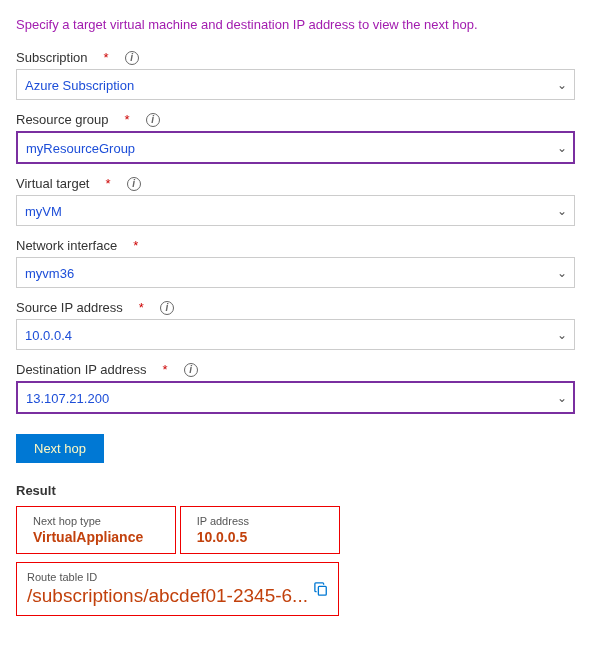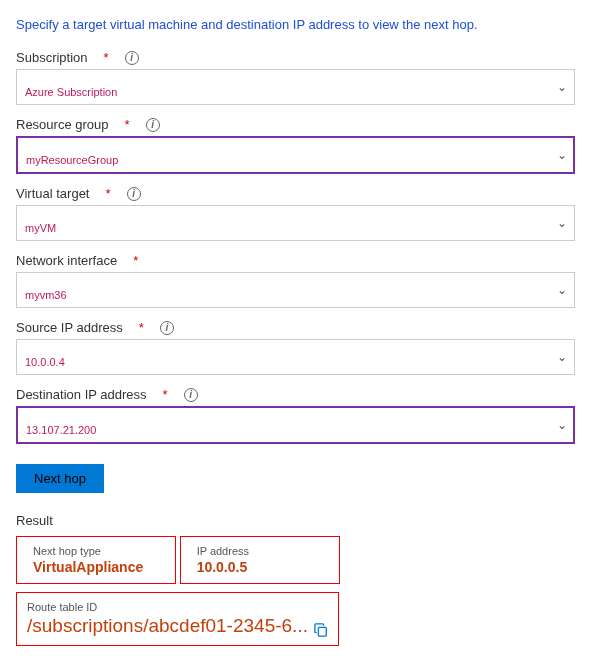--- a/index.html
+++ b/index.html
@@ -6,21 +6,21 @@
     body {
       font-family: 'Segoe UI', Arial, sans-serif;
       font-size: 13px;
       background: #fff;
       color: #333;
       padding: 16px;
       width: 591px;
       min-height: 658px;
     }
     .description {
-      color: #1d4ed8;
+      color: #a21caf;
       font-size: 13px;
       margin-bottom: 16px;
       line-height: 1.4;
     }
     .field-group {
       margin-bottom: 12px;
     }
     .field-label {
       display: flex;
       align-items: center;
@@ -45,60 +45,60 @@
       cursor: pointer;
       font-style: italic;
       font-weight: bold;
     }
     .select-wrapper {
       position: relative;
       width: 100%;
     }
     .select-field {
       width: 100%;
-      padding: 16px 30px 6px 8px;
+      padding: 8px 30px 6px 8px;
       border: 1px solid #ccc;
       background: #fff;
-      font-size: 11px;
-      color: #be185d;
+      font-size: 13px;
+      color: #1d4ed8;
       appearance: none;
       -webkit-appearance: none;
       cursor: pointer;
       outline: none;
     }
     .select-field.active-border {
       border-color: #7a2fa0;
       border-width: 2px;
     }
     .chevron-icon {
       position: absolute;
       right: 8px;
       top: 50%;
       transform: translateY(-50%);
       pointer-events: none;
       color: #555;
       font-size: 12px;
     }
     .next-hop-btn {
       background: #0078d4;
-      color: #000000;
+      color: #fef9c3;
       border: none;
       padding: 7px 18px;
       font-size: 13px;
       cursor: pointer;
       margin-top: 8px;
       margin-bottom: 16px;
       font-family: inherit;
     }
     .result-section {
       margin-top: 4px;
     }
     .result-title {
       font-size: 13px;
-      font-weight: 400;
+      font-weight: 700;
       color: #333;
       margin-bottom: 8px;
     }
     .result-card {
       border: 1.5px solid #e00;
       padding: 8px 16px;
       margin-bottom: 8px;
       display: inline-block;
       min-width: 160px;
     }
@@ -107,21 +107,21 @@
       color: #555;
       margin-bottom: 2px;
     }
     .result-card-value {
       font-size: 14px;
       font-weight: 700;
       color: #c2410c;
     }
     .result-card-wide {
       display: flex;
-      align-items: flex-end;
+      align-items: center;
       gap: 6px;
       border: 1.5px solid #e00;
       padding: 8px 10px;
       margin-bottom: 8px;
       min-width: 280px;
       width: fit-content;
     }
     .copy-icon {
       color: #0078d4;
       cursor: pointer;

